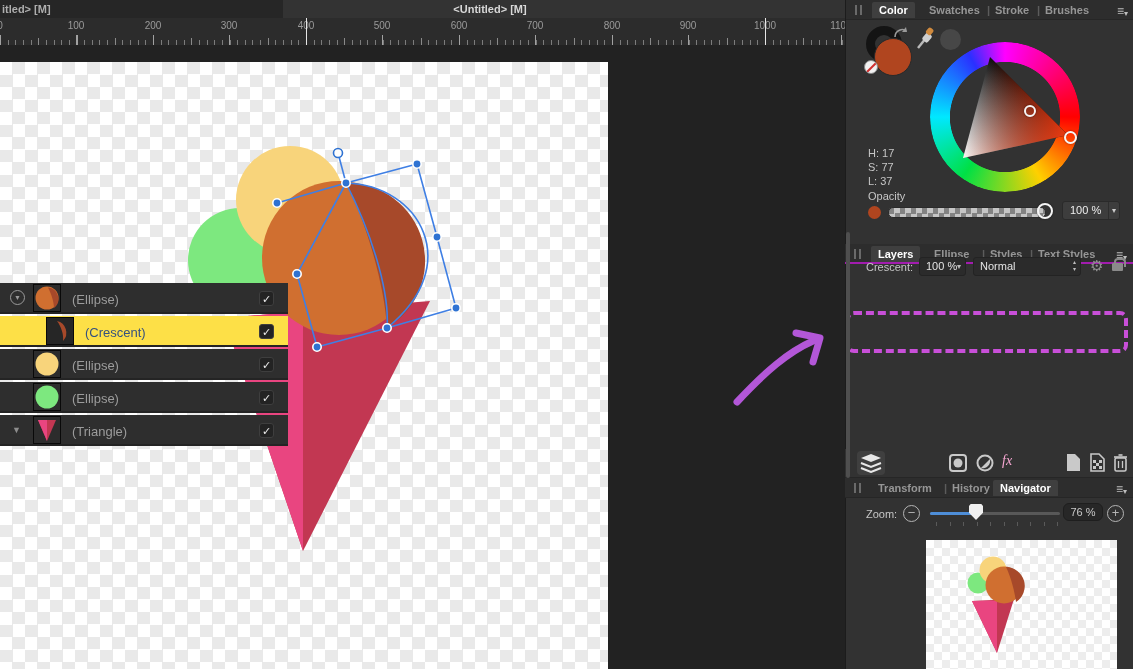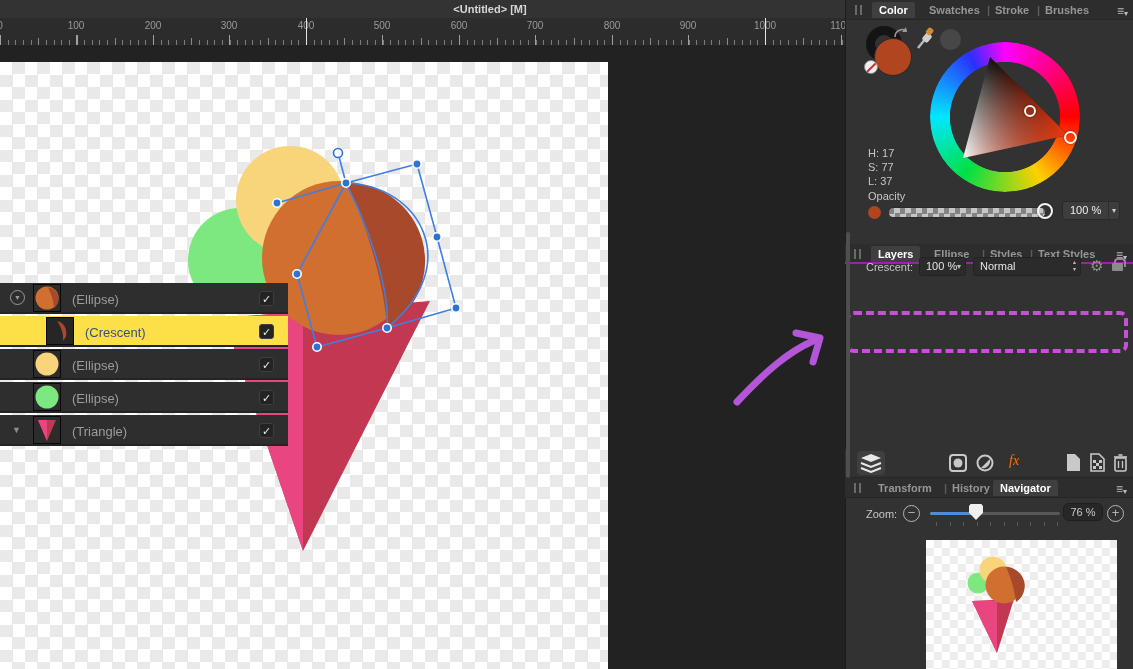--- a/index.html
+++ b/index.html
@@ -80,21 +80,21 @@
     border-radius:3px; color:#ececec; font-size:11px; line-height:14px; text-align:center; }
   .exp-circ { position:absolute; left:10px; top:7px; width:15px; height:15px; border:1.5px solid #9a9a9a; border-radius:50%;
     color:#9a9a9a; font-size:7px; line-height:13px; text-align:center; }
   .exp-tri { position:absolute; left:12px; top:10px; color:#8d8d8d; font-size:9px; }
   .dash-annot { left:846px; top:311px; width:282px; height:42px; border:4px dashed #c84fd8; border-radius:8px; z-index:5; }
   .side-bar { left:846px; top:232px; width:4px; height:246px; background:#4f4f4f; border-radius:2px; z-index:6; }
 
   
   .icons-bar { left:845px; top:449px; width:288px; height:29px; background:#323232; border-bottom:1px solid #262626; }
   .stack-btn { position:absolute; left:12px; top:2px; width:28px; height:24px; background:#3f3f3f; border-radius:4px; }
-  .fx { position:absolute; left:164px; top:4px; color:#f97316; font-size:14px; font-style:italic; font-family:"Liberation Serif",serif; }
+  .fx { position:absolute; left:157px; top:4px; color:#f9a8d4; font-size:14px; font-style:italic; font-family:"Liberation Serif",serif; }
 
   
   .zoom-track { left:930px; top:512px; width:130px; height:3px; background:#585858; border-radius:2px; }
   .zoom-fill { left:930px; top:512px; width:46px; height:3px; background:#4e8ed8; border-radius:2px; }
   .zoom-handle { left:969px; top:504px; width:14px; height:16px; background:#f0f0f0;
     clip-path:polygon(12% 0,88% 0,100% 12%,100% 55%,50% 100%,0 55%,0 12%); }
   .zoom-ticks { left:936px; top:522px; width:122px; height:4px;
     background:repeating-linear-gradient(to right,#5a5a5a 0 1px,transparent 1px 13.5px); }
   .circle-btn { position:absolute; width:17px; height:17px; border:1.5px solid #b5b5b5; border-radius:50%;
     color:#b5b5b5; text-align:center; line-height:14px; font-size:13px; }
@@ -108,20 +108,23 @@
   .lockico::before { content:""; position:absolute; left:1.5px; top:-5px; width:8px; height:7px;
     border:2px solid #8a8a8a; border-bottom:none; border-radius:4px 4px 0 0; }
   .gearico { position:absolute; color:#8f8f8f; font-size:15px; }
 </style>
 </head>
 <body>
 
 <div id="app">
 
   <div class="abs tabbar">
+    <div class="tab-inactive">
+      <span>itled&gt; [M]</span>
+    </div>
     <span class="abs tab-active-label">&lt;Untitled&gt; [M]</span>
   </div>
 
   <div class="abs ruler">
     <div class="ticks-minor"></div>
     <div class="ticks-mid"></div>
     <div class="ticks-major"></div>
     <span class="ruler-num" style="left:0px">0</span>
     <span class="ruler-num" style="left:76px">100</span>
     <span class="ruler-num" style="left:153px">200</span>

